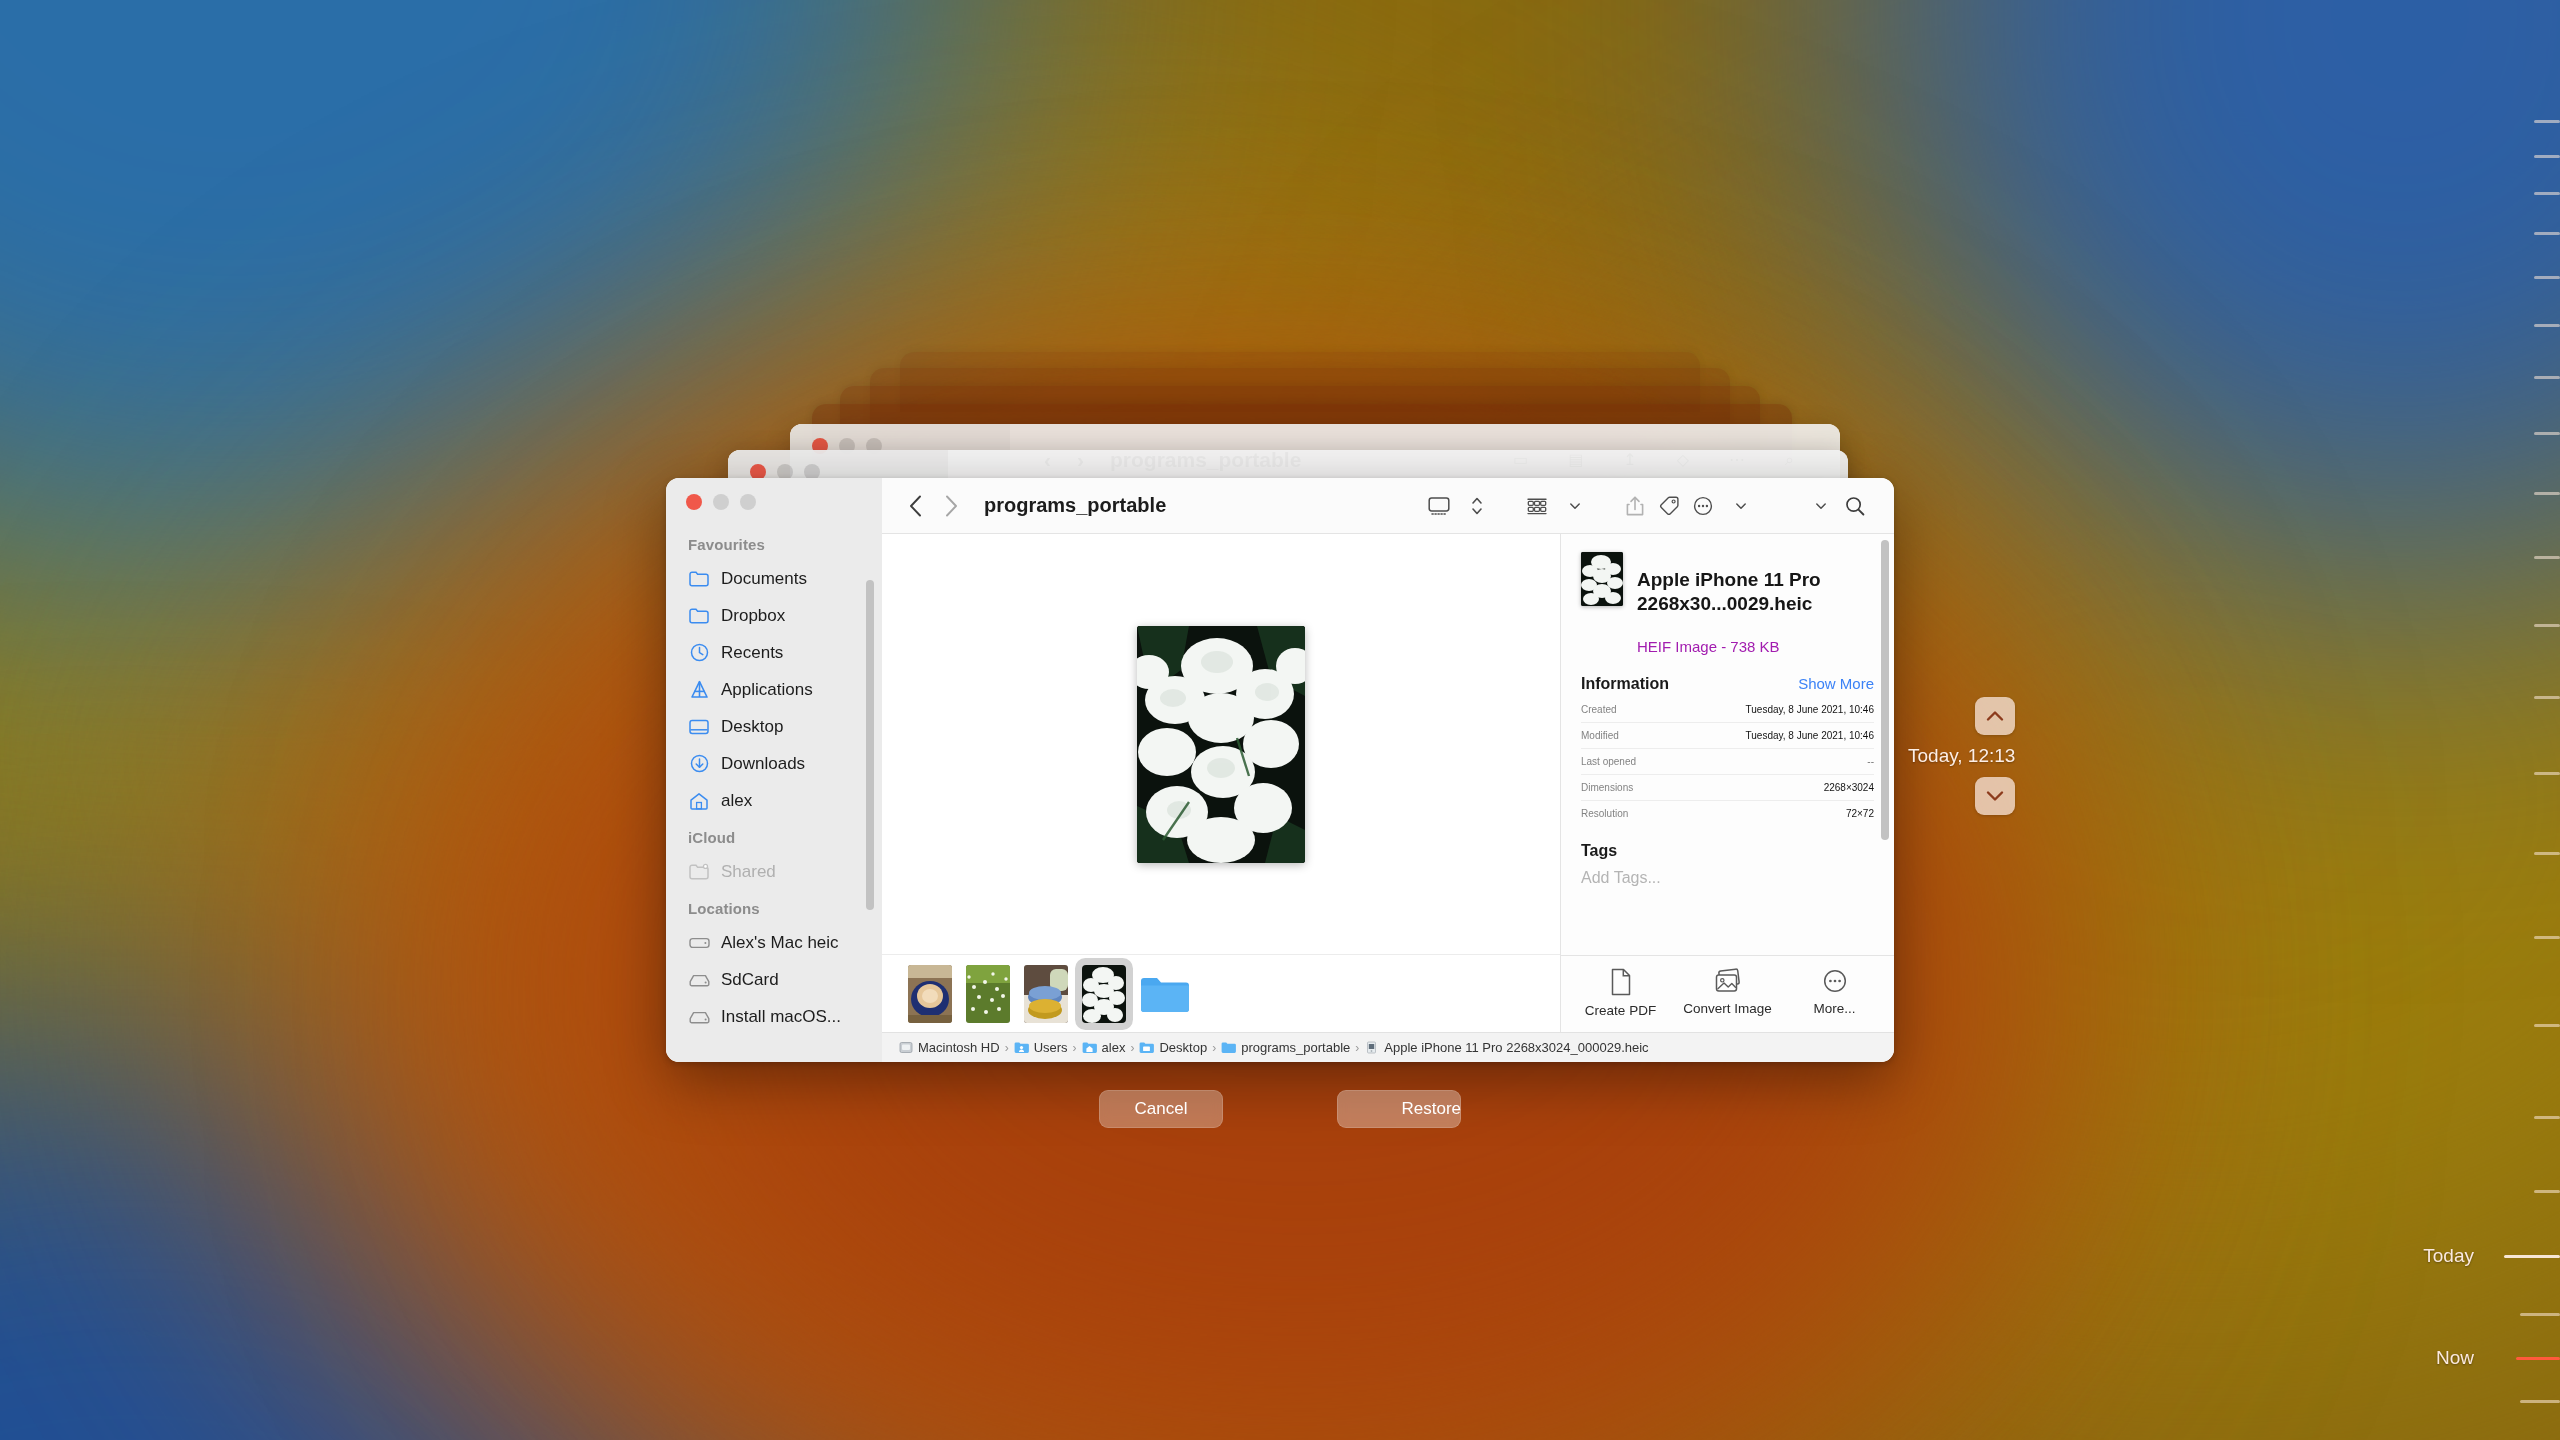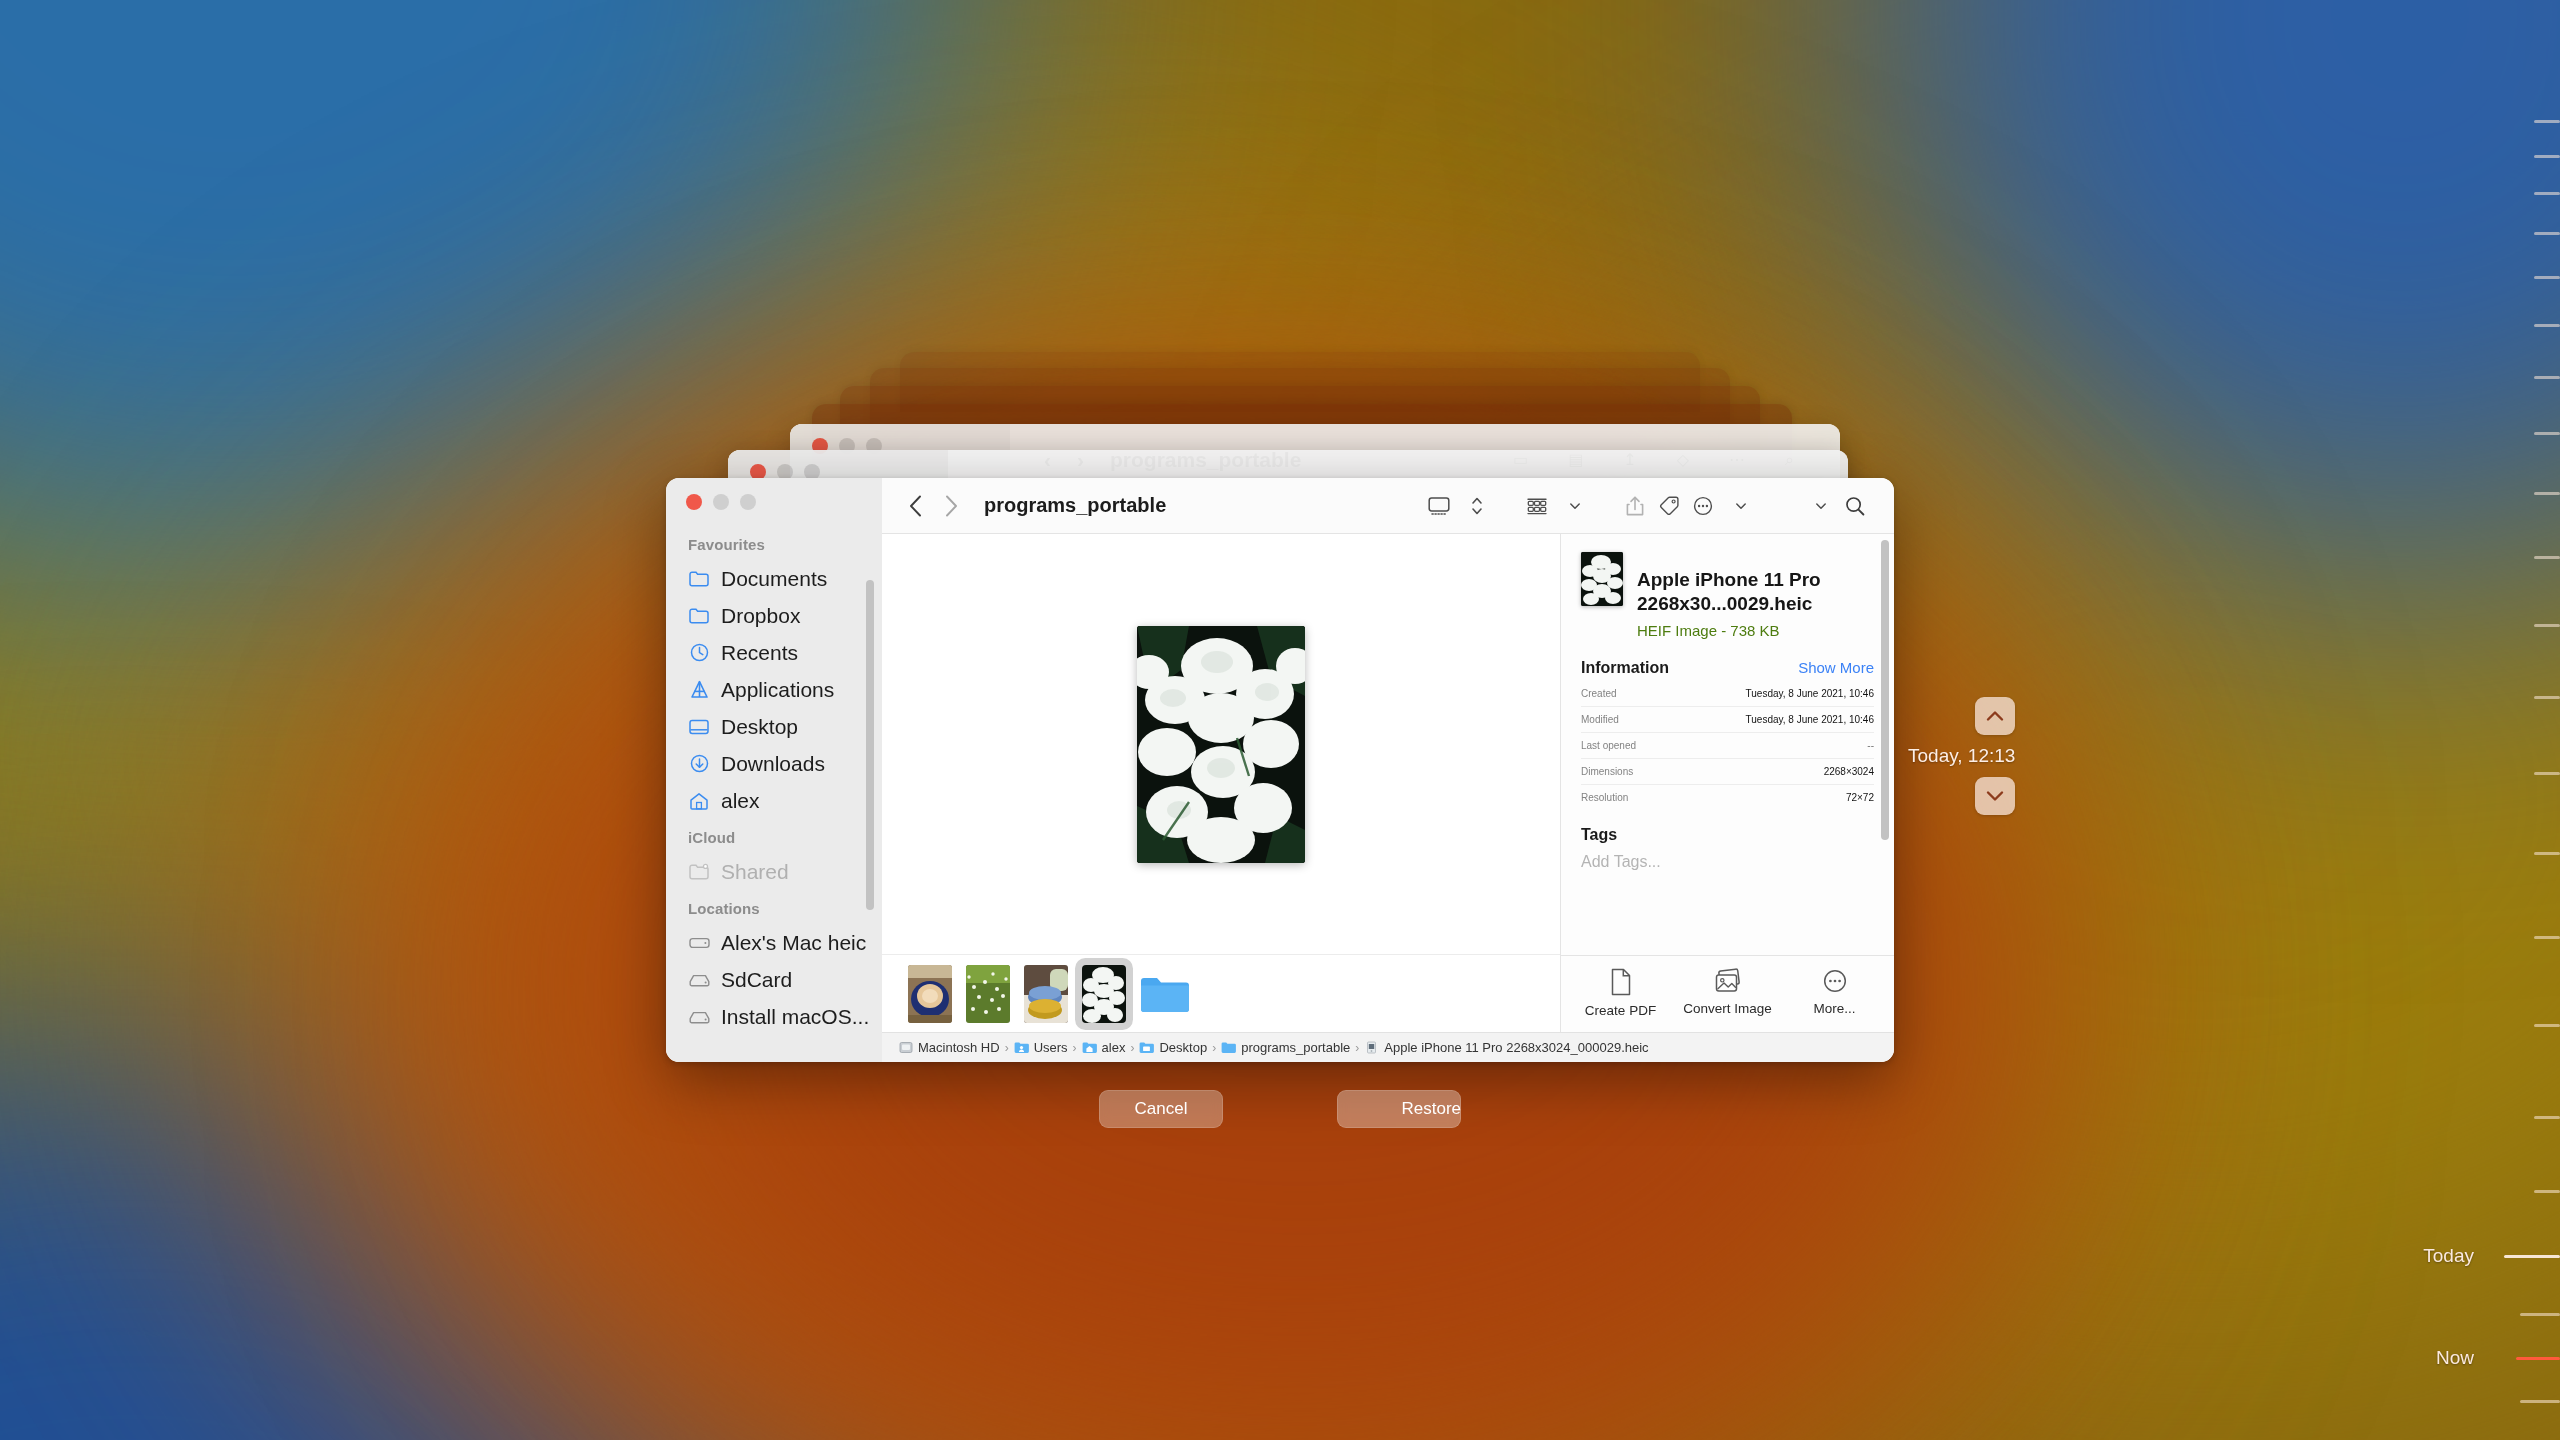--- a/index.html
+++ b/index.html
@@ -76,21 +76,21 @@
   .side-dots i { width:16px; height:16px; border-radius:50%; display:block; }
   .dot-red { background:#f0584a; }
   .dot-dim { background:#cfcfcf; }
   #side-scroll { flex:1; overflow:hidden; padding:0 0 6px 0; position:relative; }
   .side-head {
     font-size:15px; color:#8c8c8c; font-weight:600;
     padding:10px 0 7px 22px; letter-spacing:.1px;
   }
   .side-item {
     display:flex; align-items:center; gap:11px; height:37px;
-    padding-left:22px; font-size:21px; color:#1d1d1d; cursor:default;
+    padding-left:22px; font-size:17px; color:#1d1d1d; cursor:default;
   }
   .side-item.dim { color:#b0b0b0; }
   .side-item .ic { width:22px; height:22px; flex:0 0 22px; display:flex;
                    align-items:center; justify-content:center; color:#3b8cf0; }
   .side-item.dim .ic { color:#c2c2c2; }
   .side-item .ic.grey { color:#8d8d8d; }
   .side-bar {
     position:absolute; right:8px; top:54px; width:8px; height:330px;
     background:#c2c2c2; border-radius:5px;
   }
@@ -134,21 +134,21 @@
   
   #inspector {
     width:334px; background:#fdfdfd; border-left:1px solid #e4e4e4;
     display:flex; flex-direction:column; position:relative;
   }
   #insp-scroll { flex:1; overflow:hidden; padding:18px 20px 0 20px; position:relative; }
   .insp-head { display:flex; gap:14px; align-items:flex-start; }
   .insp-thumb { width:42px; height:54px; border-radius:2px; overflow:hidden;
                 background:#0c1410; box-shadow:0 1px 4px rgba(0,0,0,.3); flex:0 0 42px; }
   .insp-name { font-size:19px; font-weight:700; color:#161616; line-height:1.28;margin-top:16px; }
-  .insp-sub { font-size:15px; color:#4d7c0f; margin-top:5px; }
+  .insp-sub { font-size:15px; color:#a21caf; margin-top:21px; }
   .insp-sec {
     display:flex; justify-content:space-between; align-items:baseline;
     margin-top:20px; margin-bottom:4px;
   }
   .insp-sec h4 { font-size:16px; font-weight:700; color:#1a1a1a; }
   .insp-link { font-size:15px; color:#3b82f6; cursor:default; }
   .insp-row {
     display:flex; justify-content:space-between; gap:10px;
     padding:7px 0; border-top:1px solid #ededed; font-size:10px;
   }

